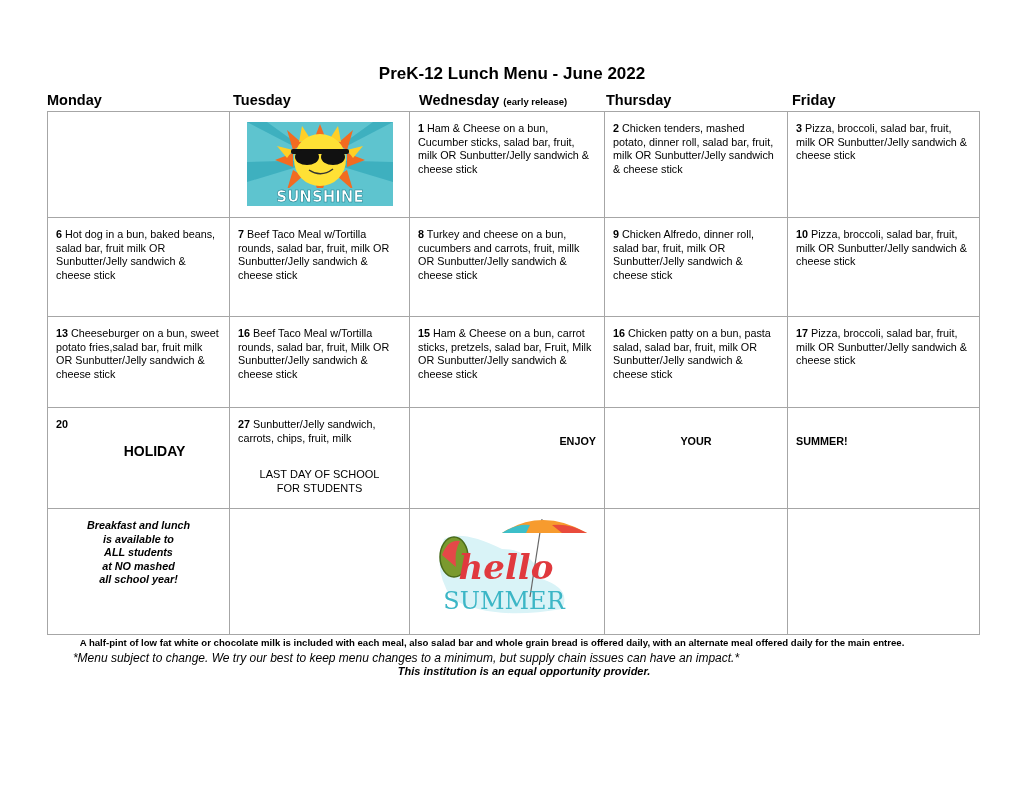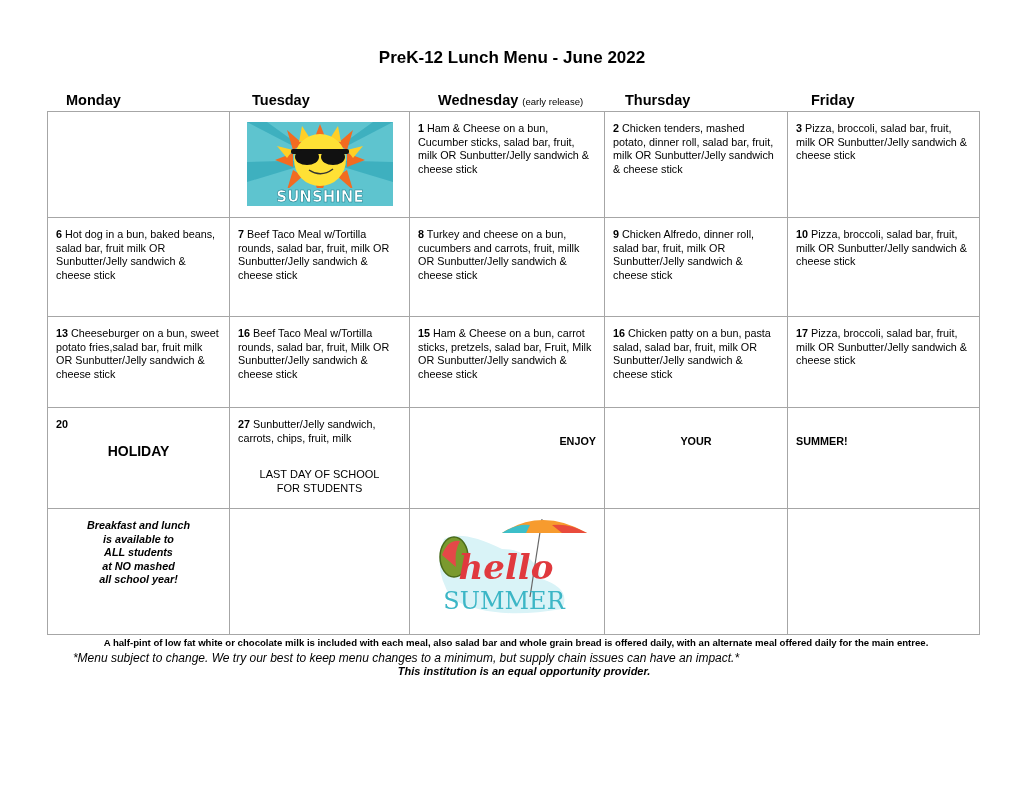--- a/index.html
+++ b/index.html
@@ -1,33 +1,33 @@
 <!DOCTYPE html>
 <html><head>
   <meta charset="utf-8">
   <style>
     html, body { margin: 0; padding: 0; background: #ffffff; }
     body { width: 1024px; height: 791px; position: relative; overflow: hidden; font-family: "Liberation Sans", sans-serif; color: #000; }
-    .title { position: absolute; top: 48px; left: 0; width: 1024px; text-align: center; font-size: 17px; font-weight: bold; }
-    .day-header { position: absolute; top: 92px; font-size: 14.5px; font-weight: bold; margin-left: 19px; }
-    .day-header .note { font-size: 9.5px; font-weight: normal; text-align: center; }
+    .title { position: absolute; top: 64px; left: 0; width: 1024px; text-align: center; font-size: 17px; font-weight: bold; }
+    .day-header { position: absolute; top: 92px; font-size: 14.5px; font-weight: bold; }
+    .day-header .note { font-size: 9.5px; font-weight: bold; text-align: center; }
     table.cal { position: absolute; left: 47px; top: 111px; border-collapse: collapse; table-layout: fixed; width: 932px; }
     table.cal td { border: 1.5px solid #a6a6a6; vertical-align: top; padding: 10px 8px 4px 8px; font-size: 10.8px; line-height: 13.5px; }
     .dnum { font-weight: bold; }
     .c1 { width: 182px; } .c2 { width: 180px; } .c3 { width: 195px; } .c4 { width: 183px; } .c5 { width: 192px; }
     .r1 { height: 106px; } .r2 { height: 99px; } .r3 { height: 91px; } .r4 { height: 101px; } .r5 { height: 126px; }
     .cell-inner { position: relative; height: 100%; }
-    .holiday { position: absolute; top: 27px; left: 0; width: 100%; text-align: center; font-size: 14px; font-weight: bold; }
+    .holiday { position: absolute; top: 27px; left: 16px; width: 100%; text-align: center; font-size: 14px; font-weight: bold; }
     .lastday { position: absolute; top: 50px; left: 0; width: 100%; text-align: center; font-size: 11px; line-height: 13.5px; }
     .big { font-size: 16px; font-weight: bold; padding-top: 27px !important; }
     .enjoy { text-align: right; }
     .your { text-align: center; }
     .summer { text-align: left; }
     .promo { font-style: italic; font-weight: bold; font-size: 13.5px; line-height: 16.5px; text-align: center; padding-top: 10px !important; }
-    .footer1 { position: absolute; top: 637px; left: 0; width: 984px; text-align: center; font-size: 9.6px; font-weight: bold; margin-left: 24px; }
+    .footer1 { position: absolute; top: 637px; left: 0; width: 984px; text-align: center; font-size: 9.6px; font-weight: bold; }
     .footer2 { position: absolute; top: 651px; left: 0; width: 812px; text-align: center; font-size: 12px; font-style: italic; }
     .footer3 { position: absolute; top: 665px; left: 0; width: 1024px; text-align: center; font-size: 11px; font-style: italic; font-weight: bold; padding-left: 12px; }
     .sunshine { margin: 0 auto; display: block; }
     .hello { margin: 0 auto; display: block; }
   </style>
 </head>
 <body>
 
 <div class="title">PreK-12 Lunch Menu - June 2022</div>
 

